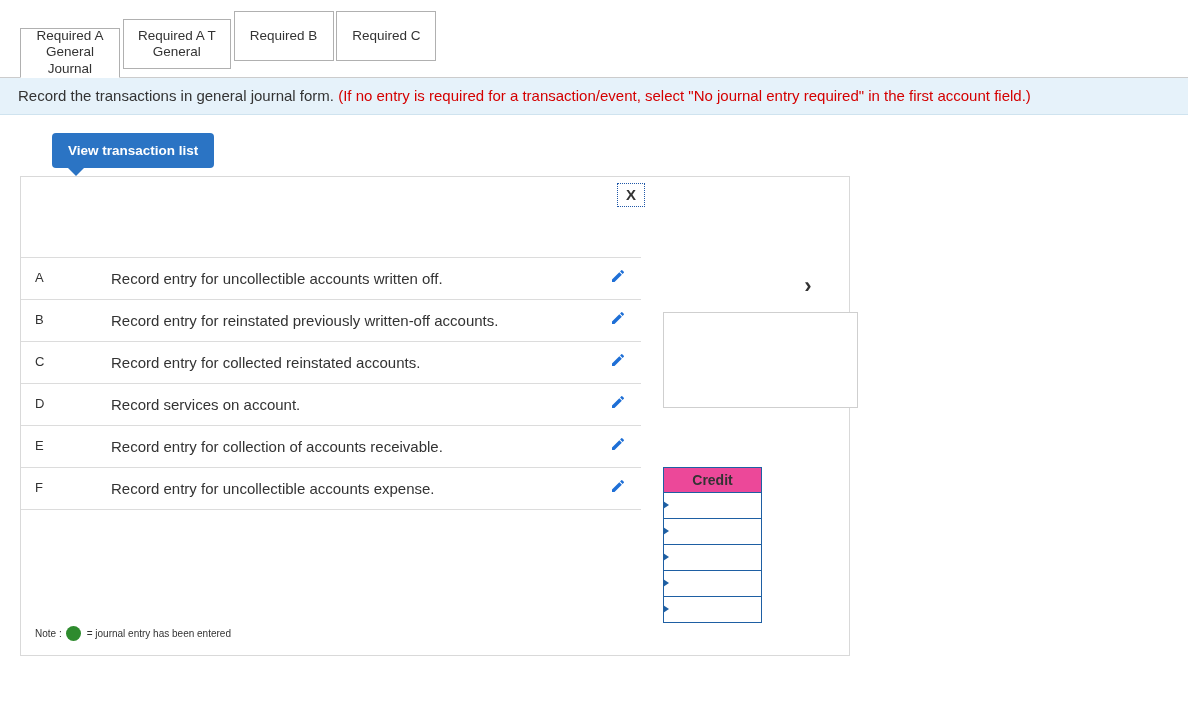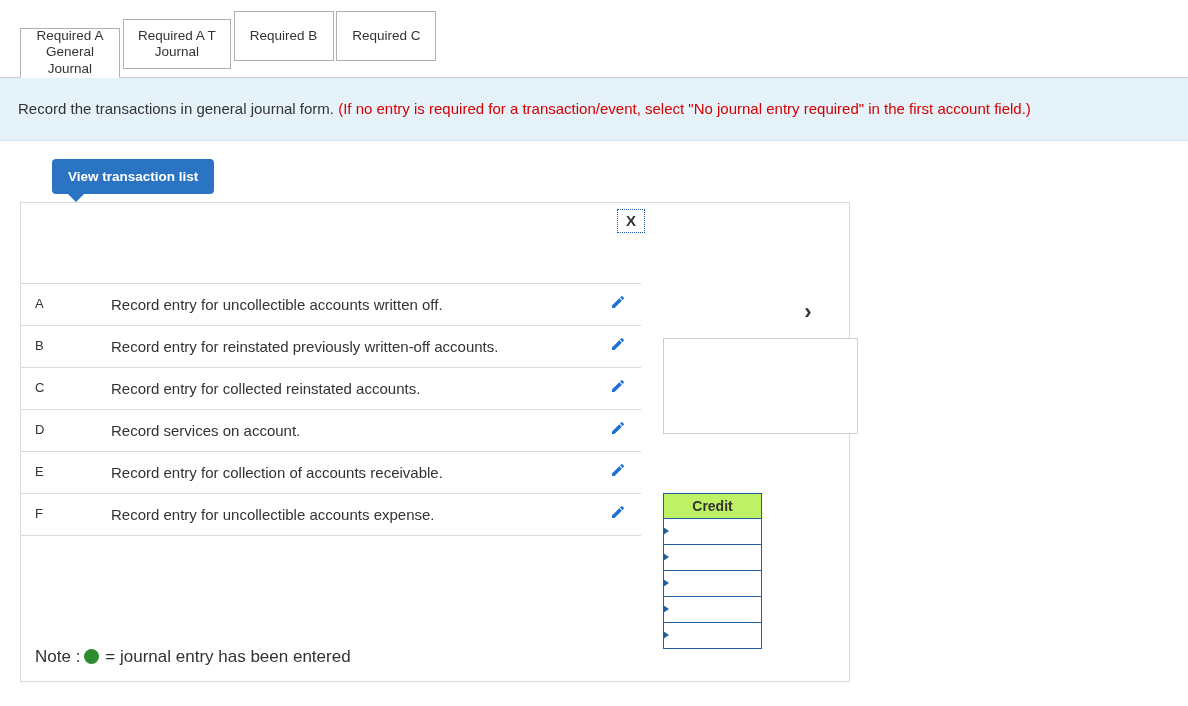--- a/index.html
+++ b/index.html
@@ -12,21 +12,21 @@
     display:inline-flex; align-items:center; justify-content:center; text-align:center;
     border:1px solid #b0b0b0; background:#fff; padding:6px 14px; min-width:100px;
     margin-right:-1px; font-size:13.5px; line-height:1.25; white-space:pre-line; cursor:pointer;
     position:relative; top:1px; height:50px;
   }
   .tab.active { border-bottom:1px solid #fff; z-index:2; background:#fff;text-align:center; }
 
   
   .instruct {
     border-top:1px solid #ccc; border-bottom:1px solid #cfe3ef;
-    background:#e6f2fa; padding:20px 18px; font-size:15px; line-height:1.45;
+    background:#e6f2fa; padding:7px 18px; font-size:15px; line-height:1.45;
   }
   .instruct .red { color:#d40000; }
 
   
   .vt-wrap { padding:18px 0 0 20px; position:relative;margin-left:32px; }
   .vt-btn {
     display:inline-block; background:#2b74c4; color:#fff; font-weight:bold;
     padding:10px 16px; border-radius:4px; font-size:13.5px; cursor:pointer; position:relative;
   }
   .vt-btn::after{
@@ -72,51 +72,51 @@
   .blank-box {
     position:absolute; top:135px; left:642px; width:195px; height:96px;
     border:1px solid #cfcfcf; background:#fff;
   }
 
   
   .credit-tbl {
     position:absolute; top:290px; left:642px; border-collapse:collapse;
   }
   .credit-tbl th {
-    background:#bef264; border:1px solid #1e5fa3; font-weight:bold;
+    background:#ec4899; border:1px solid #1e5fa3; font-weight:bold;
     padding:4px 16px; font-size:14px;
   }
   .credit-tbl td {
     border:1px solid #1e5fa3; height:26px; width:98px; background:#fff; position:relative;
   }
   .credit-tbl td::before{
     content:""; position:absolute; left:-1px; top:50%; width:0; height:0;
     border-top:4px solid transparent; border-bottom:4px solid transparent;
     border-left:6px solid #1e5fa3; transform:translateY(-50%);
   }
 
   
   .note-line {
-    position:absolute; left:14px; bottom:14px; font-size:17px; display:flex; align-items:center;
+    position:absolute; left:14px; bottom:14px; font-size:10px; display:flex; align-items:center;
   }
   .note-line .dot {
     width:15px; height:15px; border-radius:50%; background:#2e8b2e; display:inline-block;
     margin:0 6px 0 4px;
   }
   .note-line .eq { margin-right:6px; }
 </style>
 </head>
 <body>
 
 <div class="tabs">
   <div class="tab active">Required A
 General
 Journal</div>
   <div class="tab">Required A T
-Journal</div>
+General</div>
   <div class="tab">Required B</div>
   <div class="tab">Required C</div>
 </div>
 
 <div class="instruct">
   <span>Record the transactions in general journal form. </span>
   <span class="red">(If no entry is required for a transaction/event, select "No journal entry required" in the first account field.)</span>
 </div>
 
 <div class="vt-wrap">

